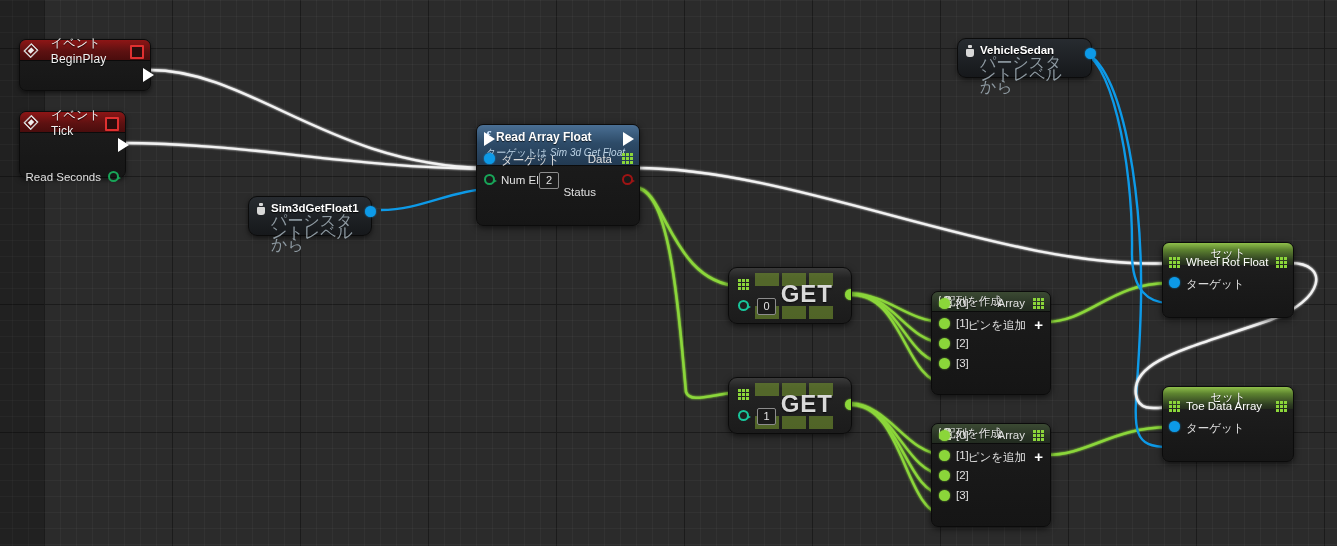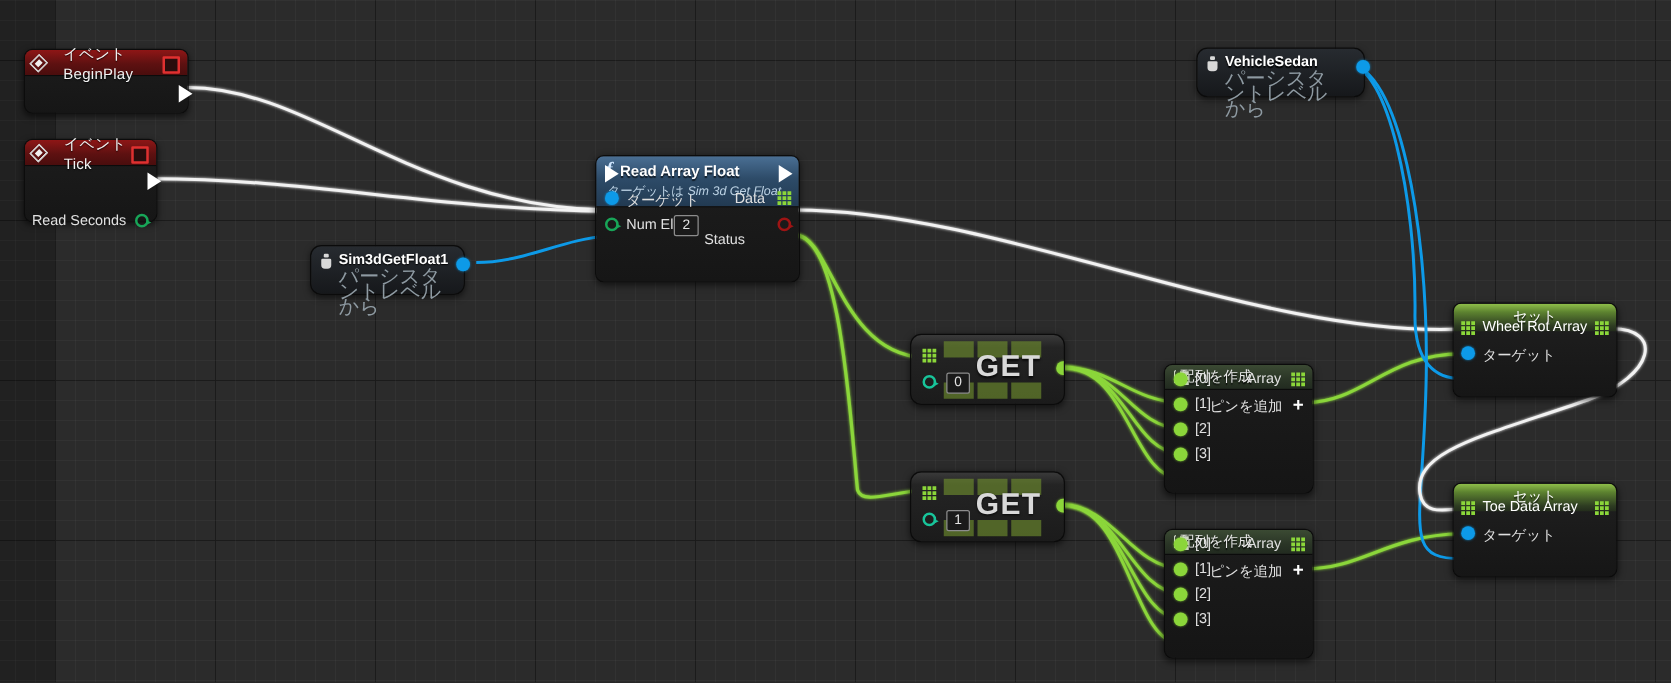--- a/index.html
+++ b/index.html
@@ -442,21 +442,21 @@
         <b style="left:0;top:0"></b>
           <b style="left:4px;top:0"></b>
           <b style="left:8px;top:0"></b>
         <b style="left:0;top:4px"></b>
           <b style="left:4px;top:4px"></b>
           <b style="left:8px;top:4px"></b>
         <b style="left:0;top:8px"></b>
           <b style="left:4px;top:8px"></b>
           <b style="left:8px;top:8px"></b>
       </span>
-      <span class="plabel w" style="left:23px;top:13px;">Wheel Rot Array</span>
+      <span class="plabel w" style="left:23px;top:13px;">Wheel Rot Float</span>
       <span class="gridpin" style="right:6px;top:14px;">
         <b style="left:0;top:0"></b>
           <b style="left:4px;top:0"></b>
           <b style="left:8px;top:0"></b>
         <b style="left:0;top:4px"></b>
           <b style="left:4px;top:4px"></b>
           <b style="left:8px;top:4px"></b>
         <b style="left:0;top:8px"></b>
           <b style="left:4px;top:8px"></b>
           <b style="left:8px;top:8px"></b>

